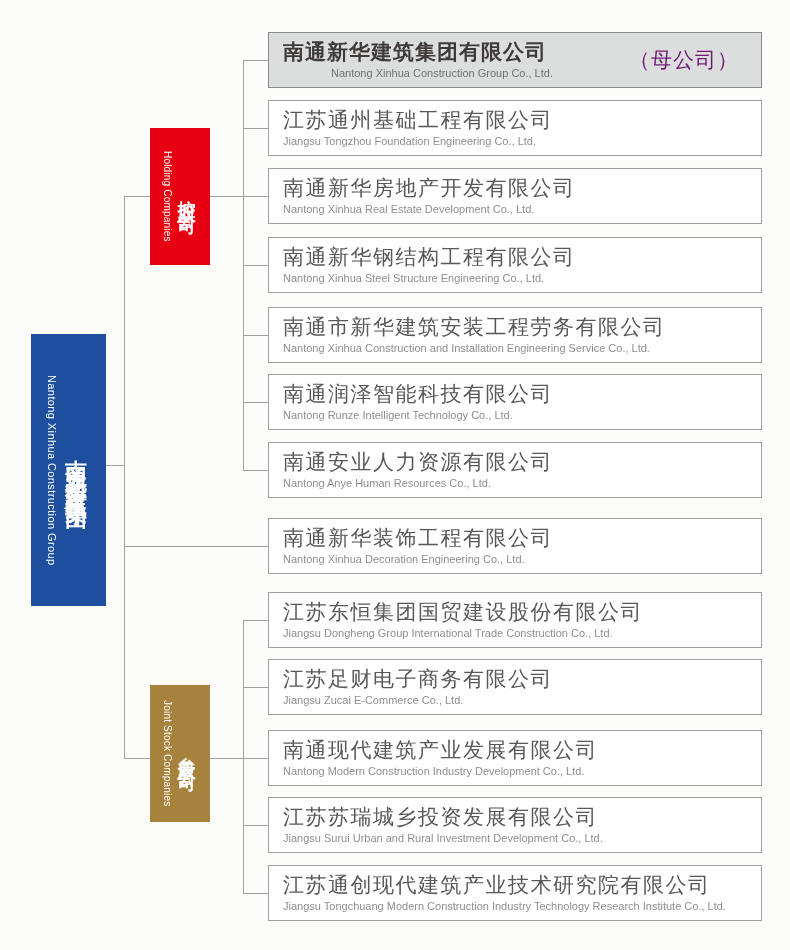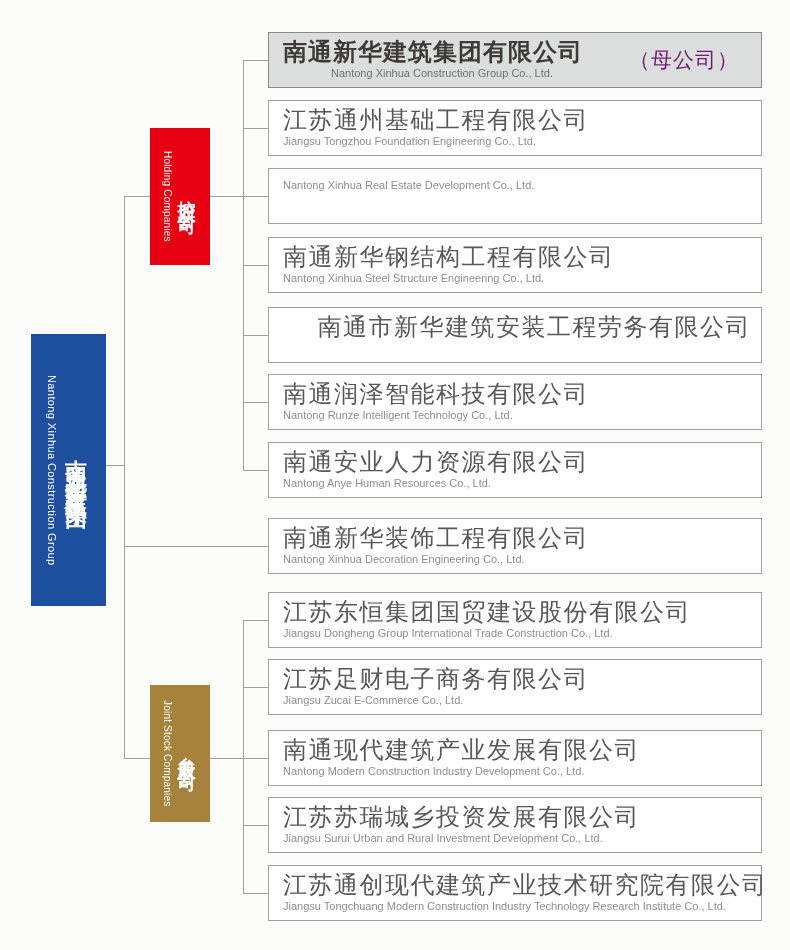--- a/index.html
+++ b/index.html
@@ -18,21 +18,21 @@
   .vline{width:1px;}
 
   
   .company{
     position:absolute;left:268px;width:494px;height:56px;
     box-sizing:border-box;
     background:#ffffff;border:1px solid #9fa0a0;
     padding:7px 10px 0 14px;
   }
   .company .zh{
-    font-size:24px;line-height:24px;color:#595757;
+    font-size:21px;line-height:24px;color:#595757;
     letter-spacing:1.5px;font-weight:400;white-space:nowrap;
   }
   .company .en{
     font-size:11px;line-height:14px;color:#8f8e8e;
     margin-top:2px;white-space:nowrap;
   }
   .company.parent{background:#dcdddd;border-color:#8a8a8a;}
   .company.parent .zh{font-weight:bold;color:#3e3a39;letter-spacing:1px;}
   .company.parent .en{color:#727171;margin-left:48px;}
   .parent-tag{
@@ -112,30 +112,32 @@
     <div class="en">Nantong Xinhua Construction Group Co., Ltd.</div>
     <div class="parent-tag">（母公司）</div>
   </div>
 
   <div class="company" style="top:100px;">
     <div class="zh">江苏通州基础工程有限公司</div>
     <div class="en">Jiangsu Tongzhou Foundation Engineering Co., Ltd.</div>
   </div>
 
   <div class="company" style="top:168px;">
+    <div class="zh">南通新华房地产开发有限公司</div>
     <div class="en">Nantong Xinhua Real Estate Development Co., Ltd.</div>
   </div>
 
   <div class="company" style="top:237px;">
     <div class="zh">南通新华钢结构工程有限公司</div>
     <div class="en">Nantong Xinhua Steel Structure Engineering Co., Ltd.</div>
   </div>
 
-  <div class="company" style="top:307px;text-align:right;">
+  <div class="company" style="top:307px;">
     <div class="zh">南通市新华建筑安装工程劳务有限公司</div>
+    <div class="en">Nantong Xinhua Construction and Installation Engineering Service Co., Ltd.</div>
   </div>
 
   <div class="company" style="top:374px;">
     <div class="zh">南通润泽智能科技有限公司</div>
     <div class="en">Nantong Runze Intelligent Technology Co., Ltd.</div>
   </div>
 
   <div class="company" style="top:442px;">
     <div class="zh">南通安业人力资源有限公司</div>
     <div class="en">Nantong Anye Human Resources Co., Ltd.</div>

